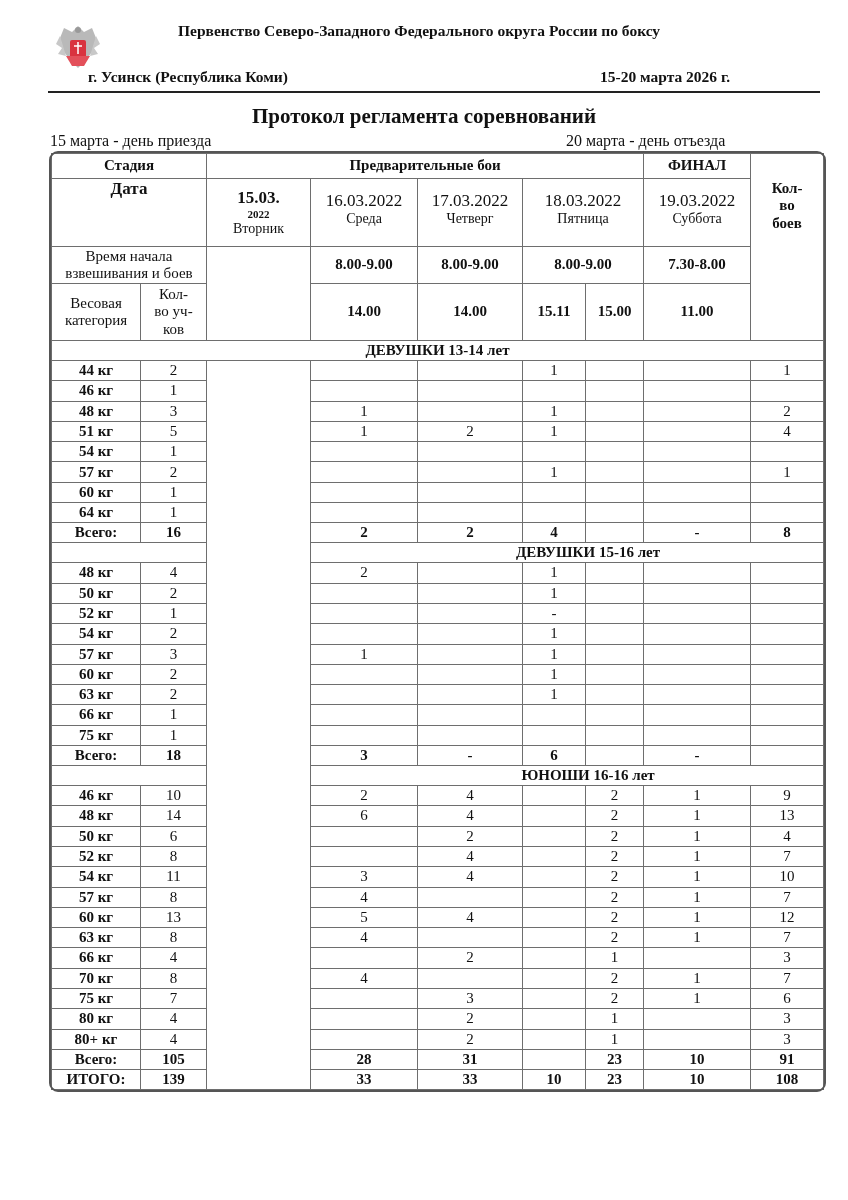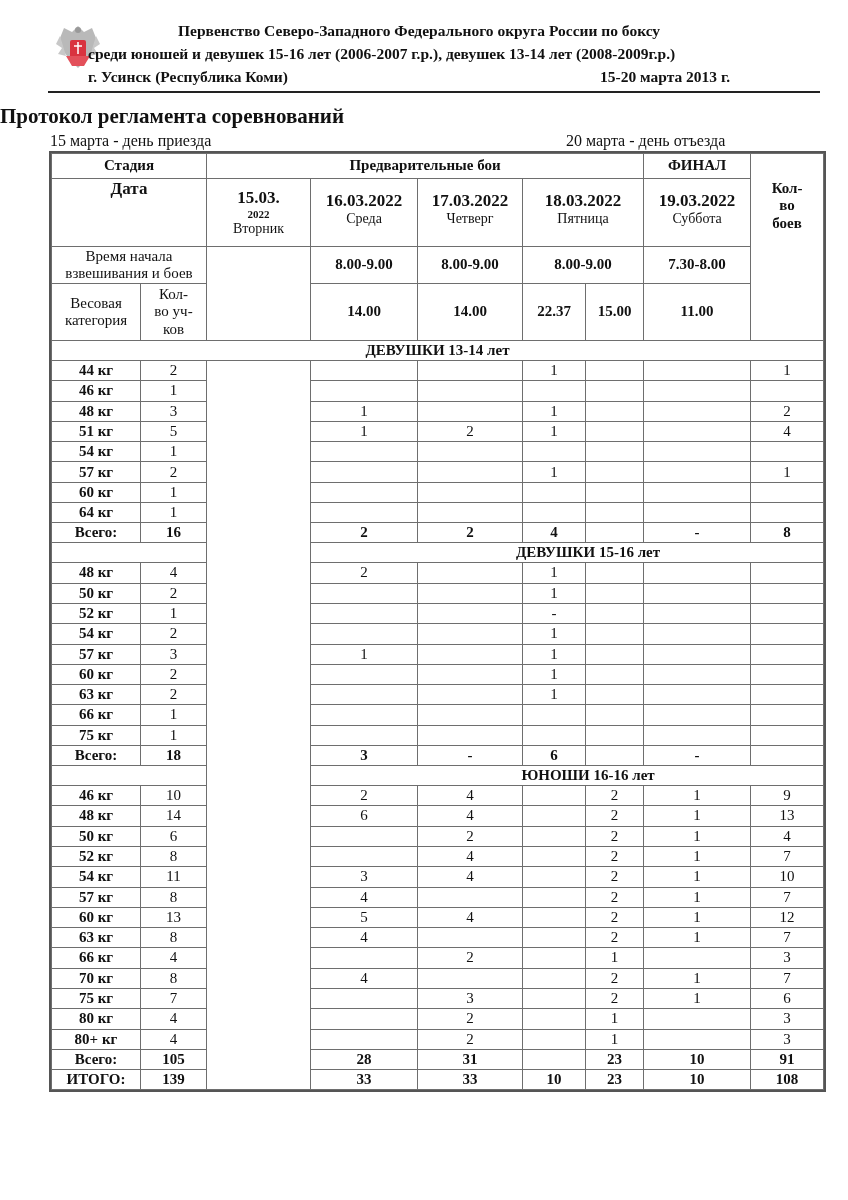--- a/index.html
+++ b/index.html
@@ -5,33 +5,33 @@
   html, body { margin: 0; padding: 0; background: #ffffff; }
   body { width: 848px; height: 1200px; position: relative; font-family: "Liberation Serif", "DejaVu Serif", serif; color: #111; overflow: hidden; }
   .header { position: absolute; left: 0; top: 0; width: 848px; height: 96px; }
   .logo { position: absolute; left: 56px; top: 22px; width: 44px; height: 52px; }
   .hline { position: absolute; font-weight: bold; font-size: 15.5px; white-space: nowrap; }
   .h1 { left: 178px; top: 22px; }
   .h2 { left: 88px; top: 45px; }
   .h3a { left: 88px; top: 68px; }
   .h3b { left: 600px; top: 68px; }
   .rule { position: absolute; left: 48px; top: 91px; width: 772px; height: 2px; background: #222; }
-  .title { position: absolute; left: 0; width: 848px; top: 104px; font-weight: bold; font-size: 21px; }
+  .title { position: absolute; left: 0; width: 848px; top: 104px; text-align: center; font-weight: bold; font-size: 21px; }
   .sub { position: absolute; top: 132px; font-size: 16px; }
   .subl { left: 50px; text-align: right; }
   .subr { left: 566px; }
-  table.grid { position: absolute; left: 51px; top: 153px; border-collapse: collapse; table-layout: fixed; width: 772px; }
+  table.grid { position: absolute; left: 51px; top: 153px; border-collapse: collapse; table-layout: fixed; width: 772px; border-radius: 7px; }
   table.grid td { border: 1.5px solid #6e6e6e; text-align: center; padding: 0; font-size: 15px; line-height: 1.15; }
   .b { font-weight: bold; }
   .outer { outline: 2px solid #555; }
   .hdr1 td { height: 24px; font-size: 17px; }
   .hdr2 td { height: 67px; vertical-align: top; }
   .hdr3 td { height: 36px; }
   .hdr4 td { height: 56px; }
-  .date { font-size: 17px; font-weight: bold; display: block; margin-top: 12px; }
+  .date { font-size: 17px; font-weight: normal; display: block; margin-top: 12px; }
   .day { font-size: 14px; display: block; }
   .small { font-size: 13.5px; margin-top: 16px; }
   .sec td { height: 19px; font-weight: bold; font-size: 14px; }
   .row td { height: 19.3px; }
   .row td.w { font-weight: bold; }
   .tot td { height: 19px; font-weight: bold; }
   .big { font-size: 18px; font-weight: bold; }
   .kol { font-size: 17px; font-weight: bold; vertical-align: top !important; padding-top: 26px !important; }
   .sechead { text-align: right; padding-left: 42px !important; }
 </style>
@@ -42,23 +42,22 @@
   <svg class="logo" viewBox="0 0 44 52">
     <path d="M22 4 L28 10 L36 6 L40 16 L36 30 L30 38 L22 46 L14 38 L8 30 L4 16 L8 6 L16 10 Z" fill="#b9b9b9"></path>
     <path d="M4 14 L0 22 L6 26 L2 32 L10 34 Z" fill="#c8c8c8"></path>
     <path d="M40 14 L44 22 L38 26 L42 32 L34 34 Z" fill="#c8c8c8"></path>
     <rect x="14" y="18" width="16" height="20" rx="2" fill="#d9333f"></rect>
     <path d="M10 34 L34 34 L28 44 L16 44 Z" fill="#e3505a"></path>
     <circle cx="22" cy="8" r="3" fill="#999"></circle>
     <path d="M18 24 L26 24 M22 20 L22 32" stroke="#fff" stroke-width="1.5"></path>
   </svg>
   <div class="hline h1">Первенство Северо-Западного Федерального округа России по боксу</div>
-  <div class="hline h2">среди юношей и девушек 15-16 лет (2006-2007 г.р.), девушек 13-14 лет (2008-2009г.р.)</div>
   <div class="hline h3a">г. Усинск (Республика Коми)</div>
-  <div class="hline h3b">15-20 марта 2013 г.</div>
+  <div class="hline h3b">15-20 марта 2026 г.</div>
   <div class="rule"></div>
 </div>
 
 <div class="title">Протокол регламента соревнований</div>
 <div class="sub subl">15 марта - день приезда</div>
 <div class="sub subr">20 марта - день отъезда</div>
 
 <table class="grid outer">
   <colgroup>
     <col style="width:89px">
@@ -114,21 +113,21 @@
       <td class="b">8.00-9.00</td>
       <td class="b">8.00-9.00</td>
       <td colspan="2" class="b">8.00-9.00</td>
       <td class="b">7.30-8.00</td>
     </tr>
     <tr class="hdr4">
       <td class="small"><span>Весовая</span><br><span>категория</span></td>
       <td class="small"><span>Кол-</span><br><span>во уч-</span><br><span>ков</span></td>
       <td class="big">14.00</td>
       <td class="big">14.00</td>
-      <td class="big">22.37</td>
+      <td class="big">15.11</td>
       <td class="big">15.00</td>
       <td class="big">11.00</td>
     </tr>
   <tr class="sec">
         <td colspan="9">ДЕВУШКИ 13-14 лет</td>
       </tr>
       <tr class="row">
         <td class="w b">44 кг</td>
         <td>2</td>
         <td rowspan="36"></td>

